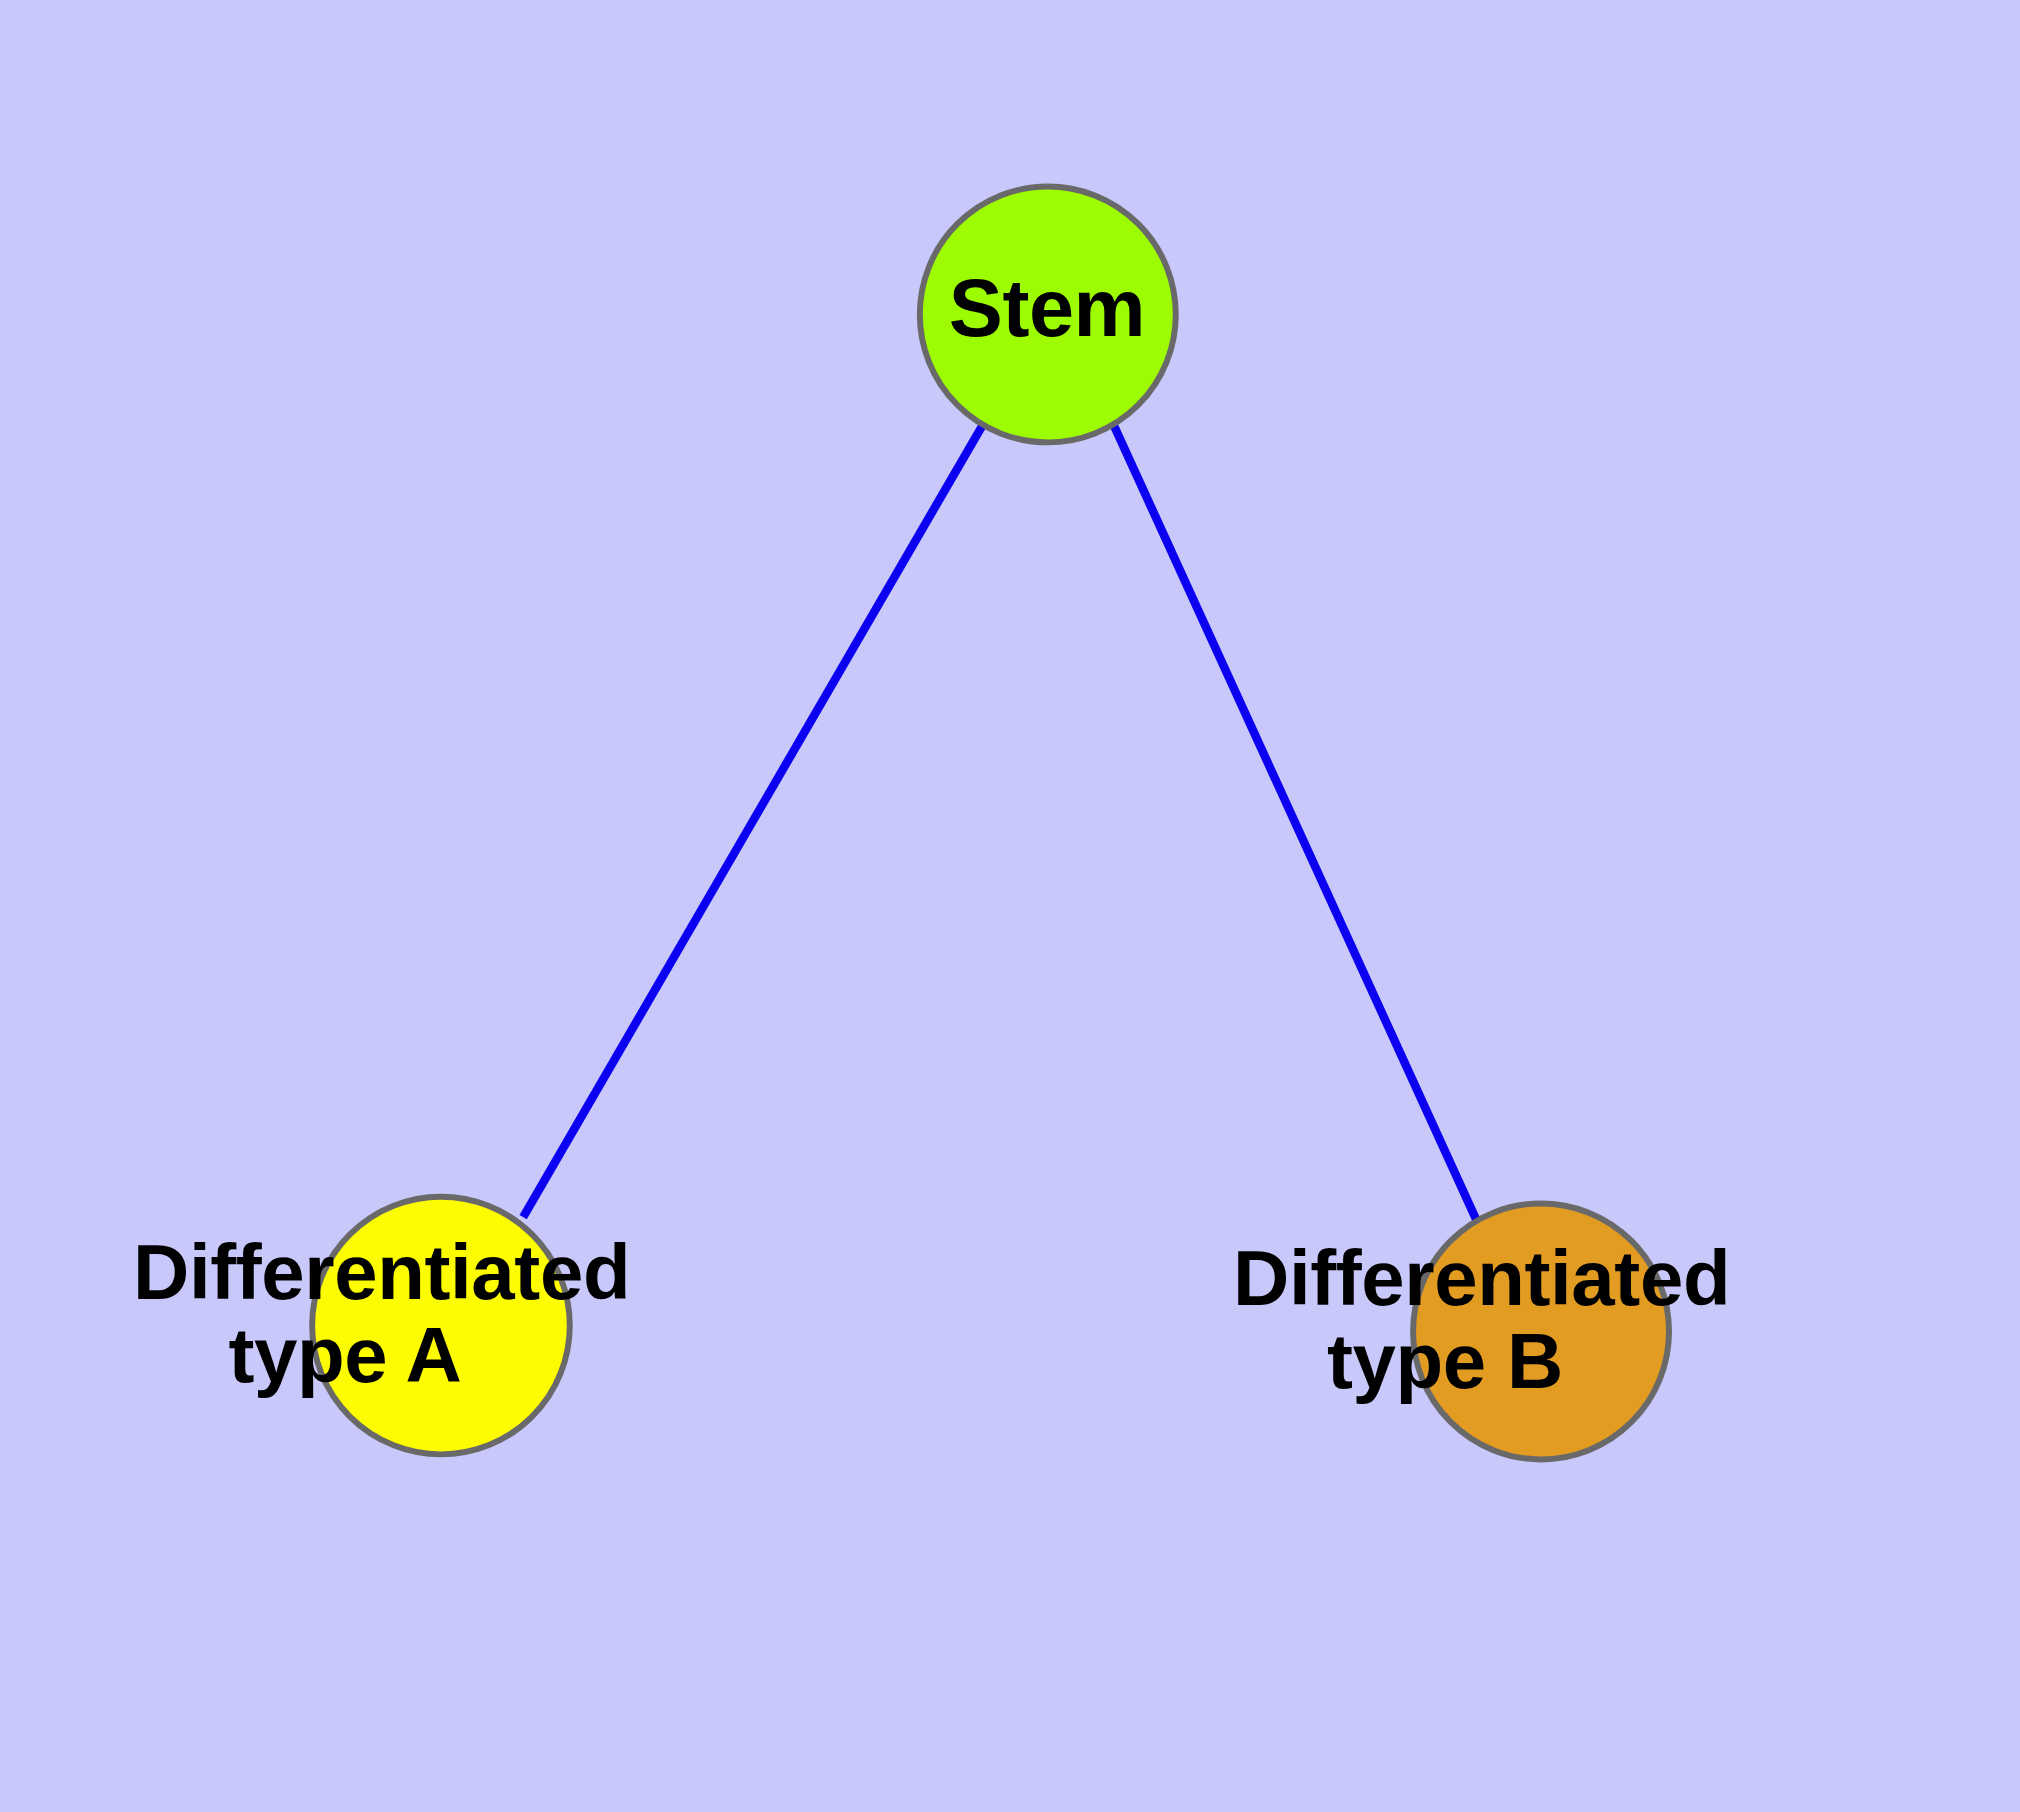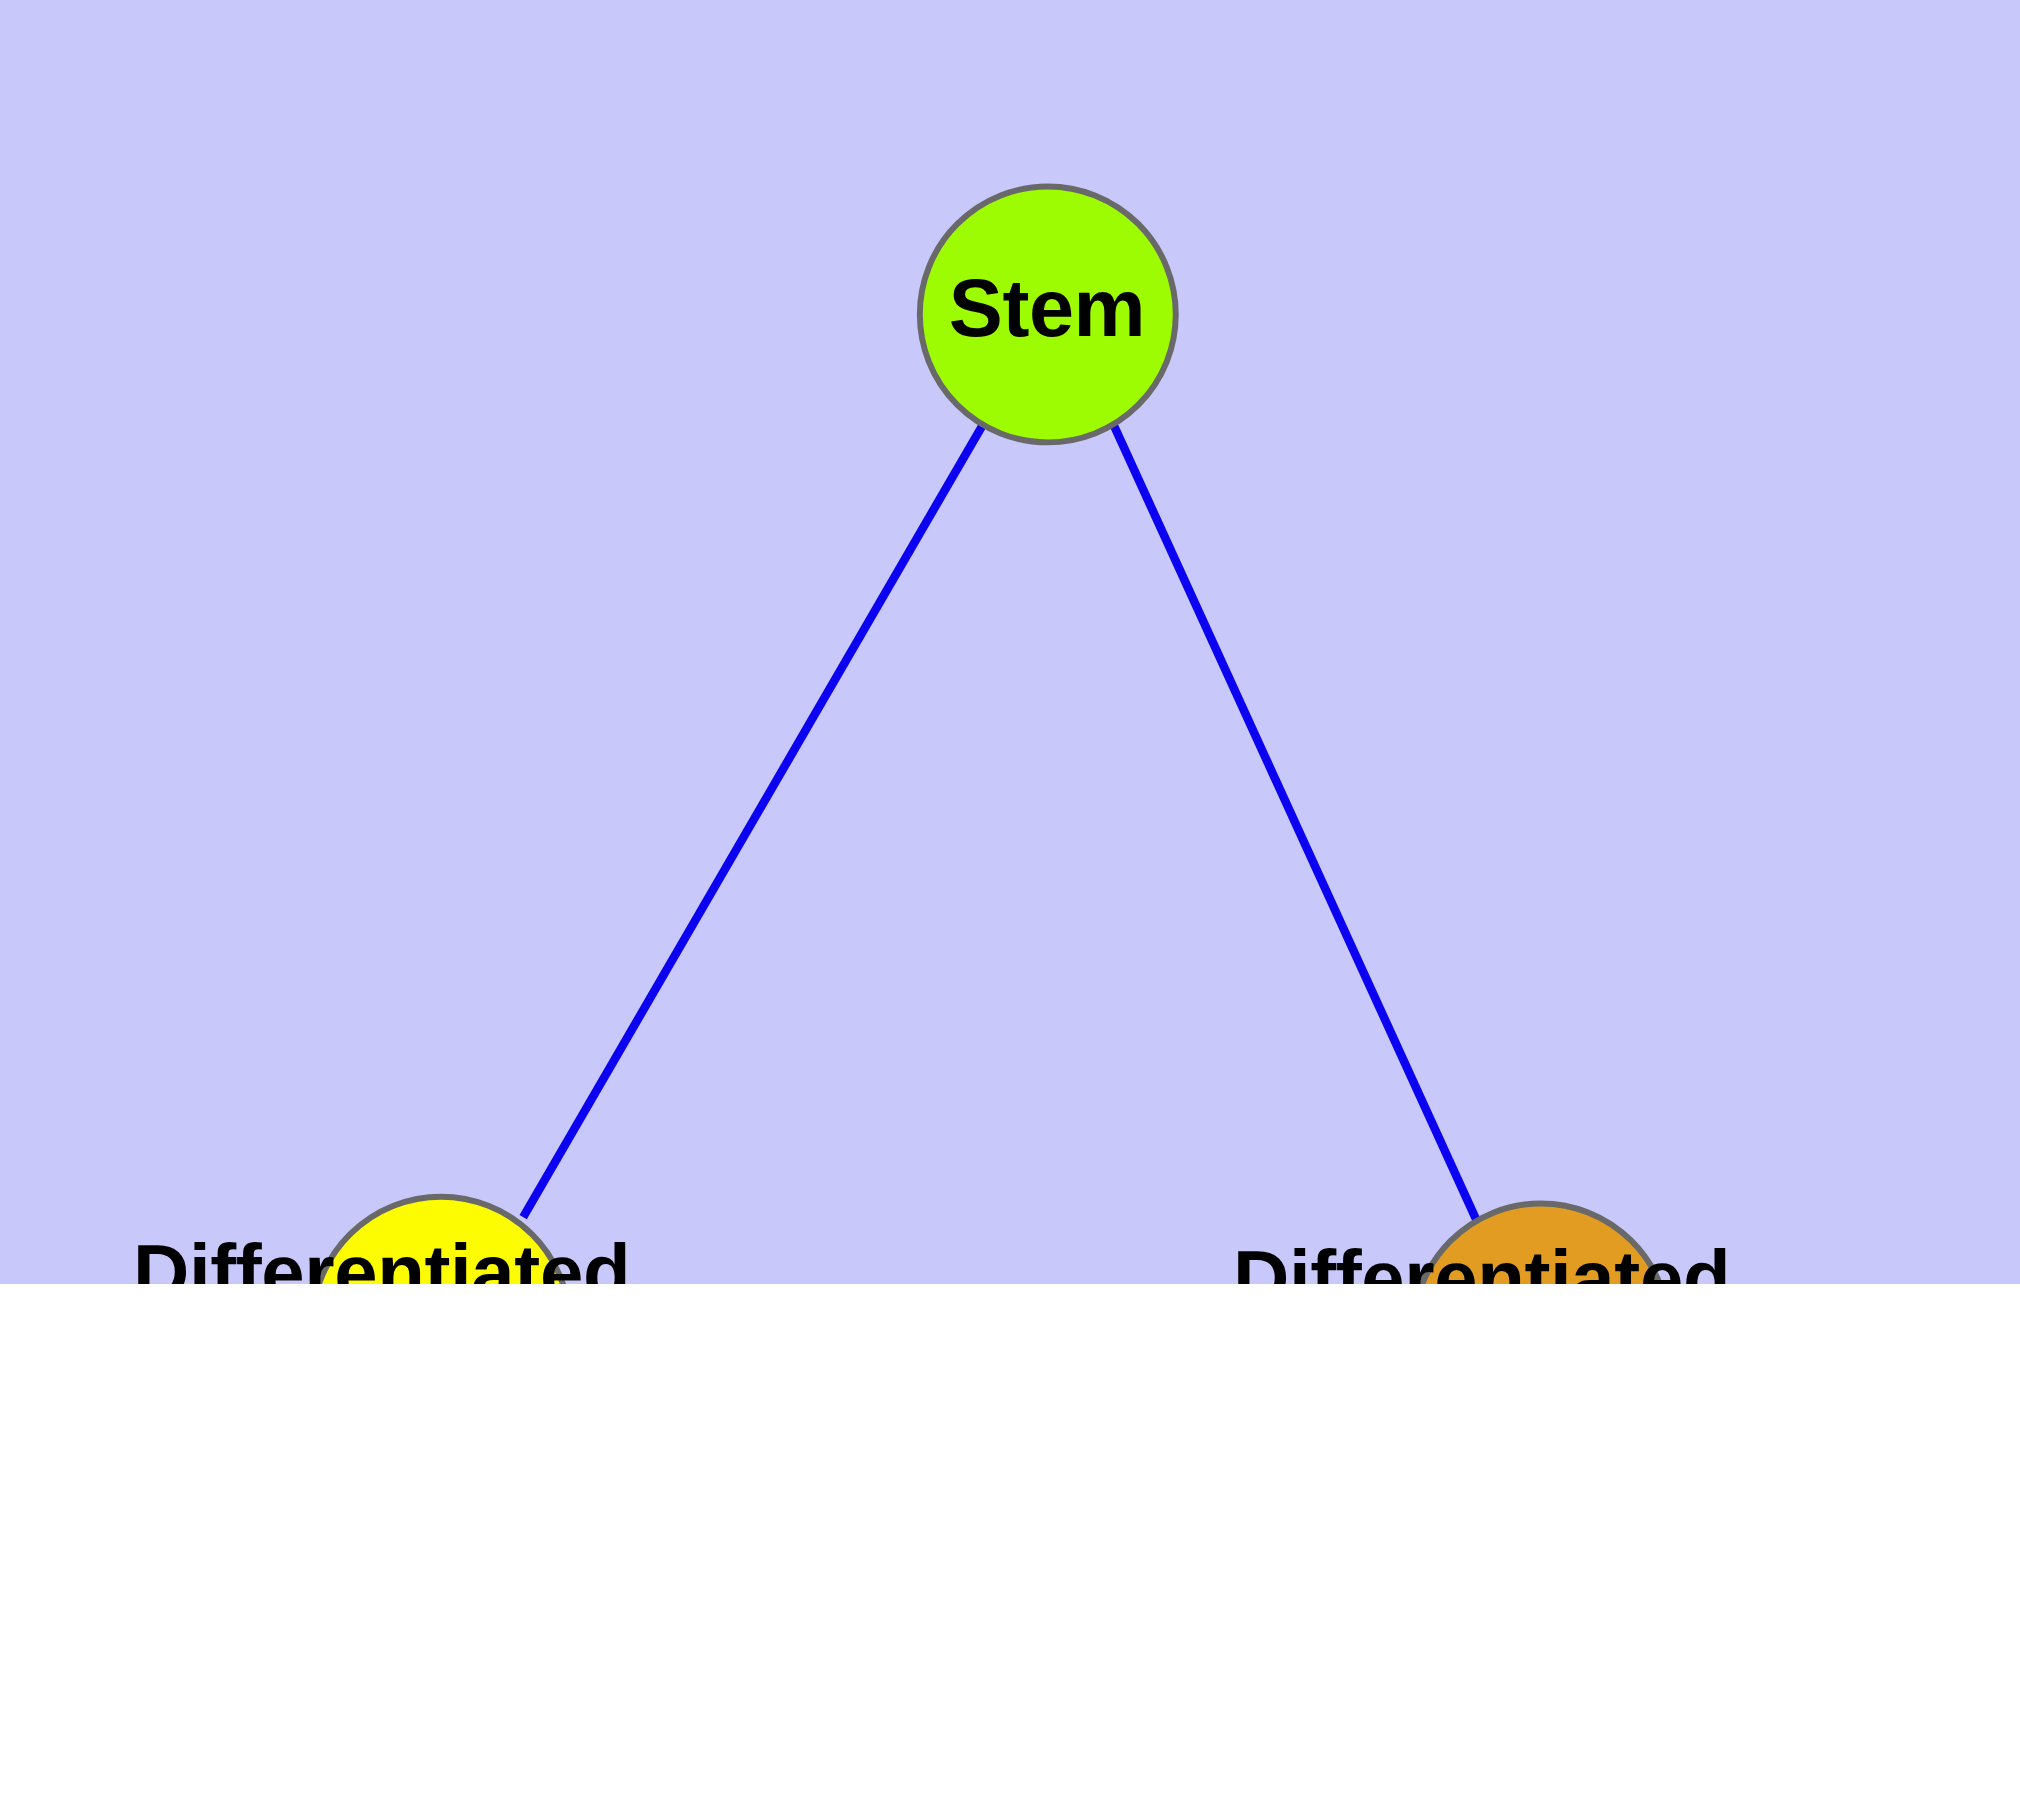--- a/index.html
+++ b/index.html
@@ -53,21 +53,21 @@
   .label-b {
     font-size: 78px;
     left: 1233px;
     top: 1237px;
     width: 424px;
   }
 </style>
 </head>
 <body>
 
-<div id="canvas" style="width: 2021px; height: 1284px;">
+<div id="canvas" style="width: 2021px; height: 1812px;">
 
   <div class="bg-plane" style="background: rgb(200, 201, 250);"></div>
 
   <svg class="graph-svg" viewBox="0 0 2384 2138" xmlns="http://www.w3.org/2000/svg">
     <rect id="bg-rect" x="0" y="0" width="2384" height="2138" fill="#c8c9fa"></rect>
     <g id="edges-group">
         <line x1="1160" y1="500" x2="617" y2="1436" stroke="#0c00f0" stroke-width="10" stroke-linecap="butt"></line>
         <line x1="1314" y1="502" x2="1742" y2="1440" stroke="#0c00f0" stroke-width="10" stroke-linecap="butt"></line>
       </g>
     <g id="nodes-group">

